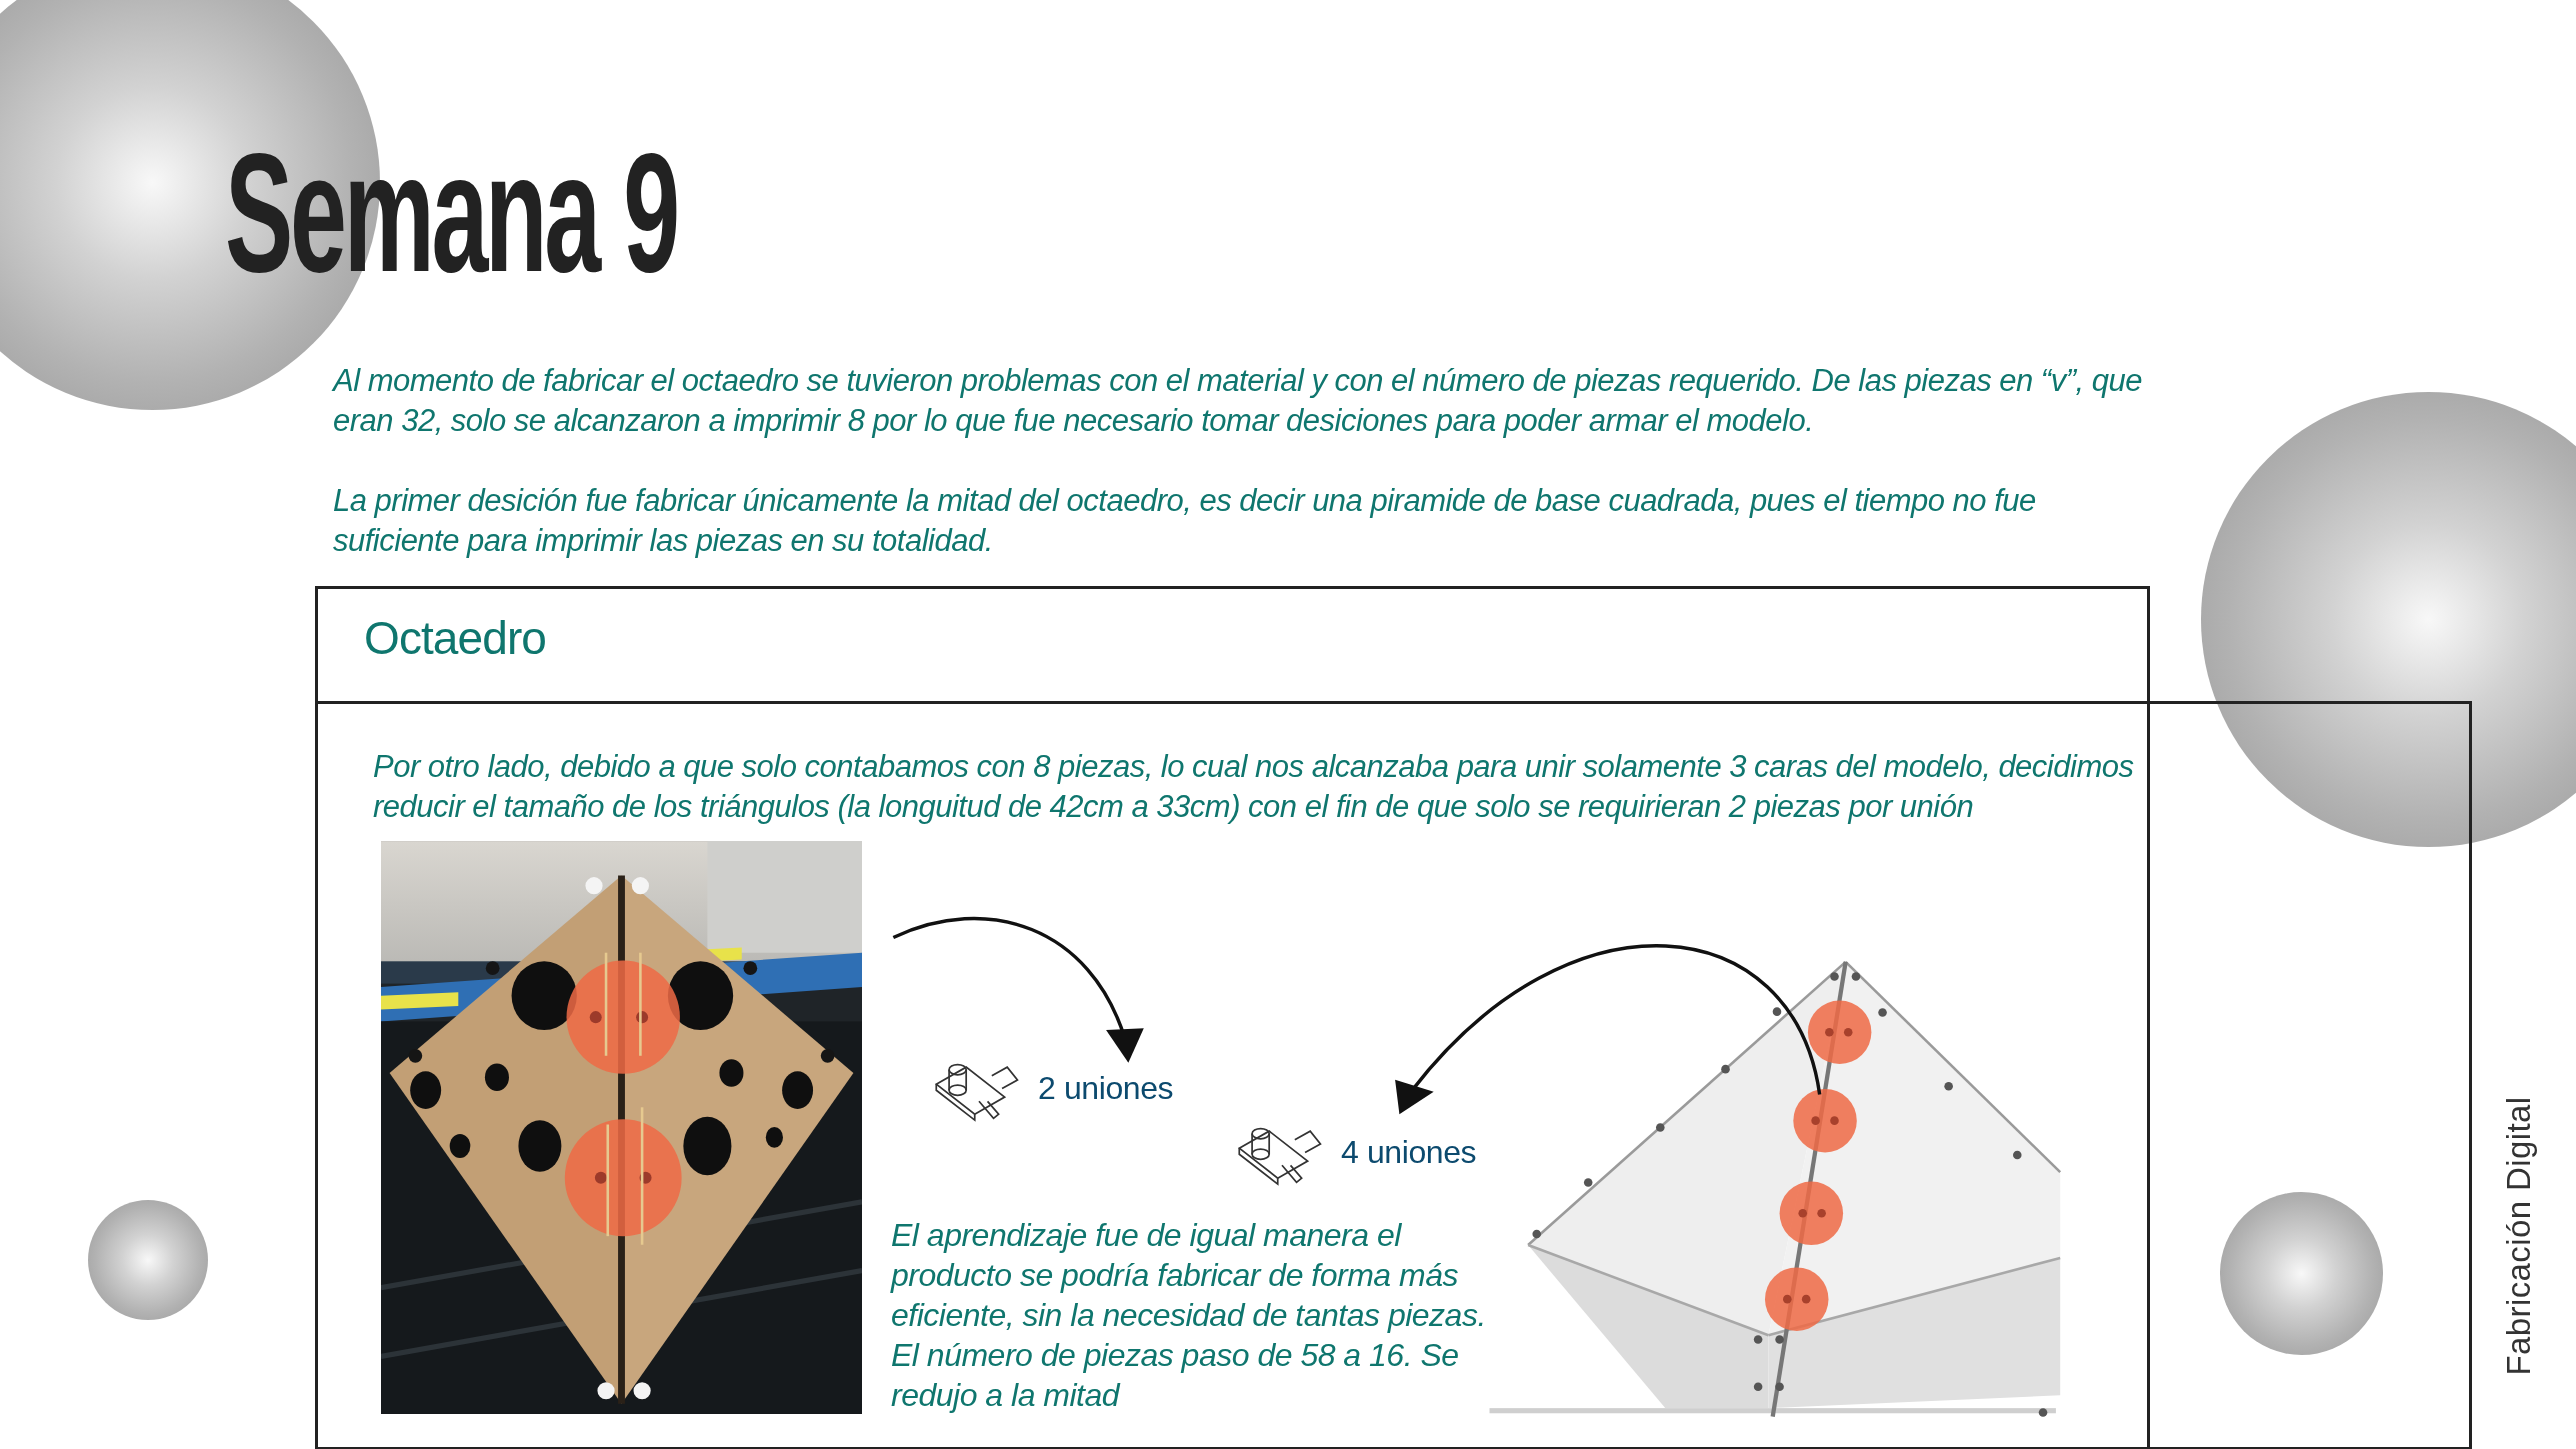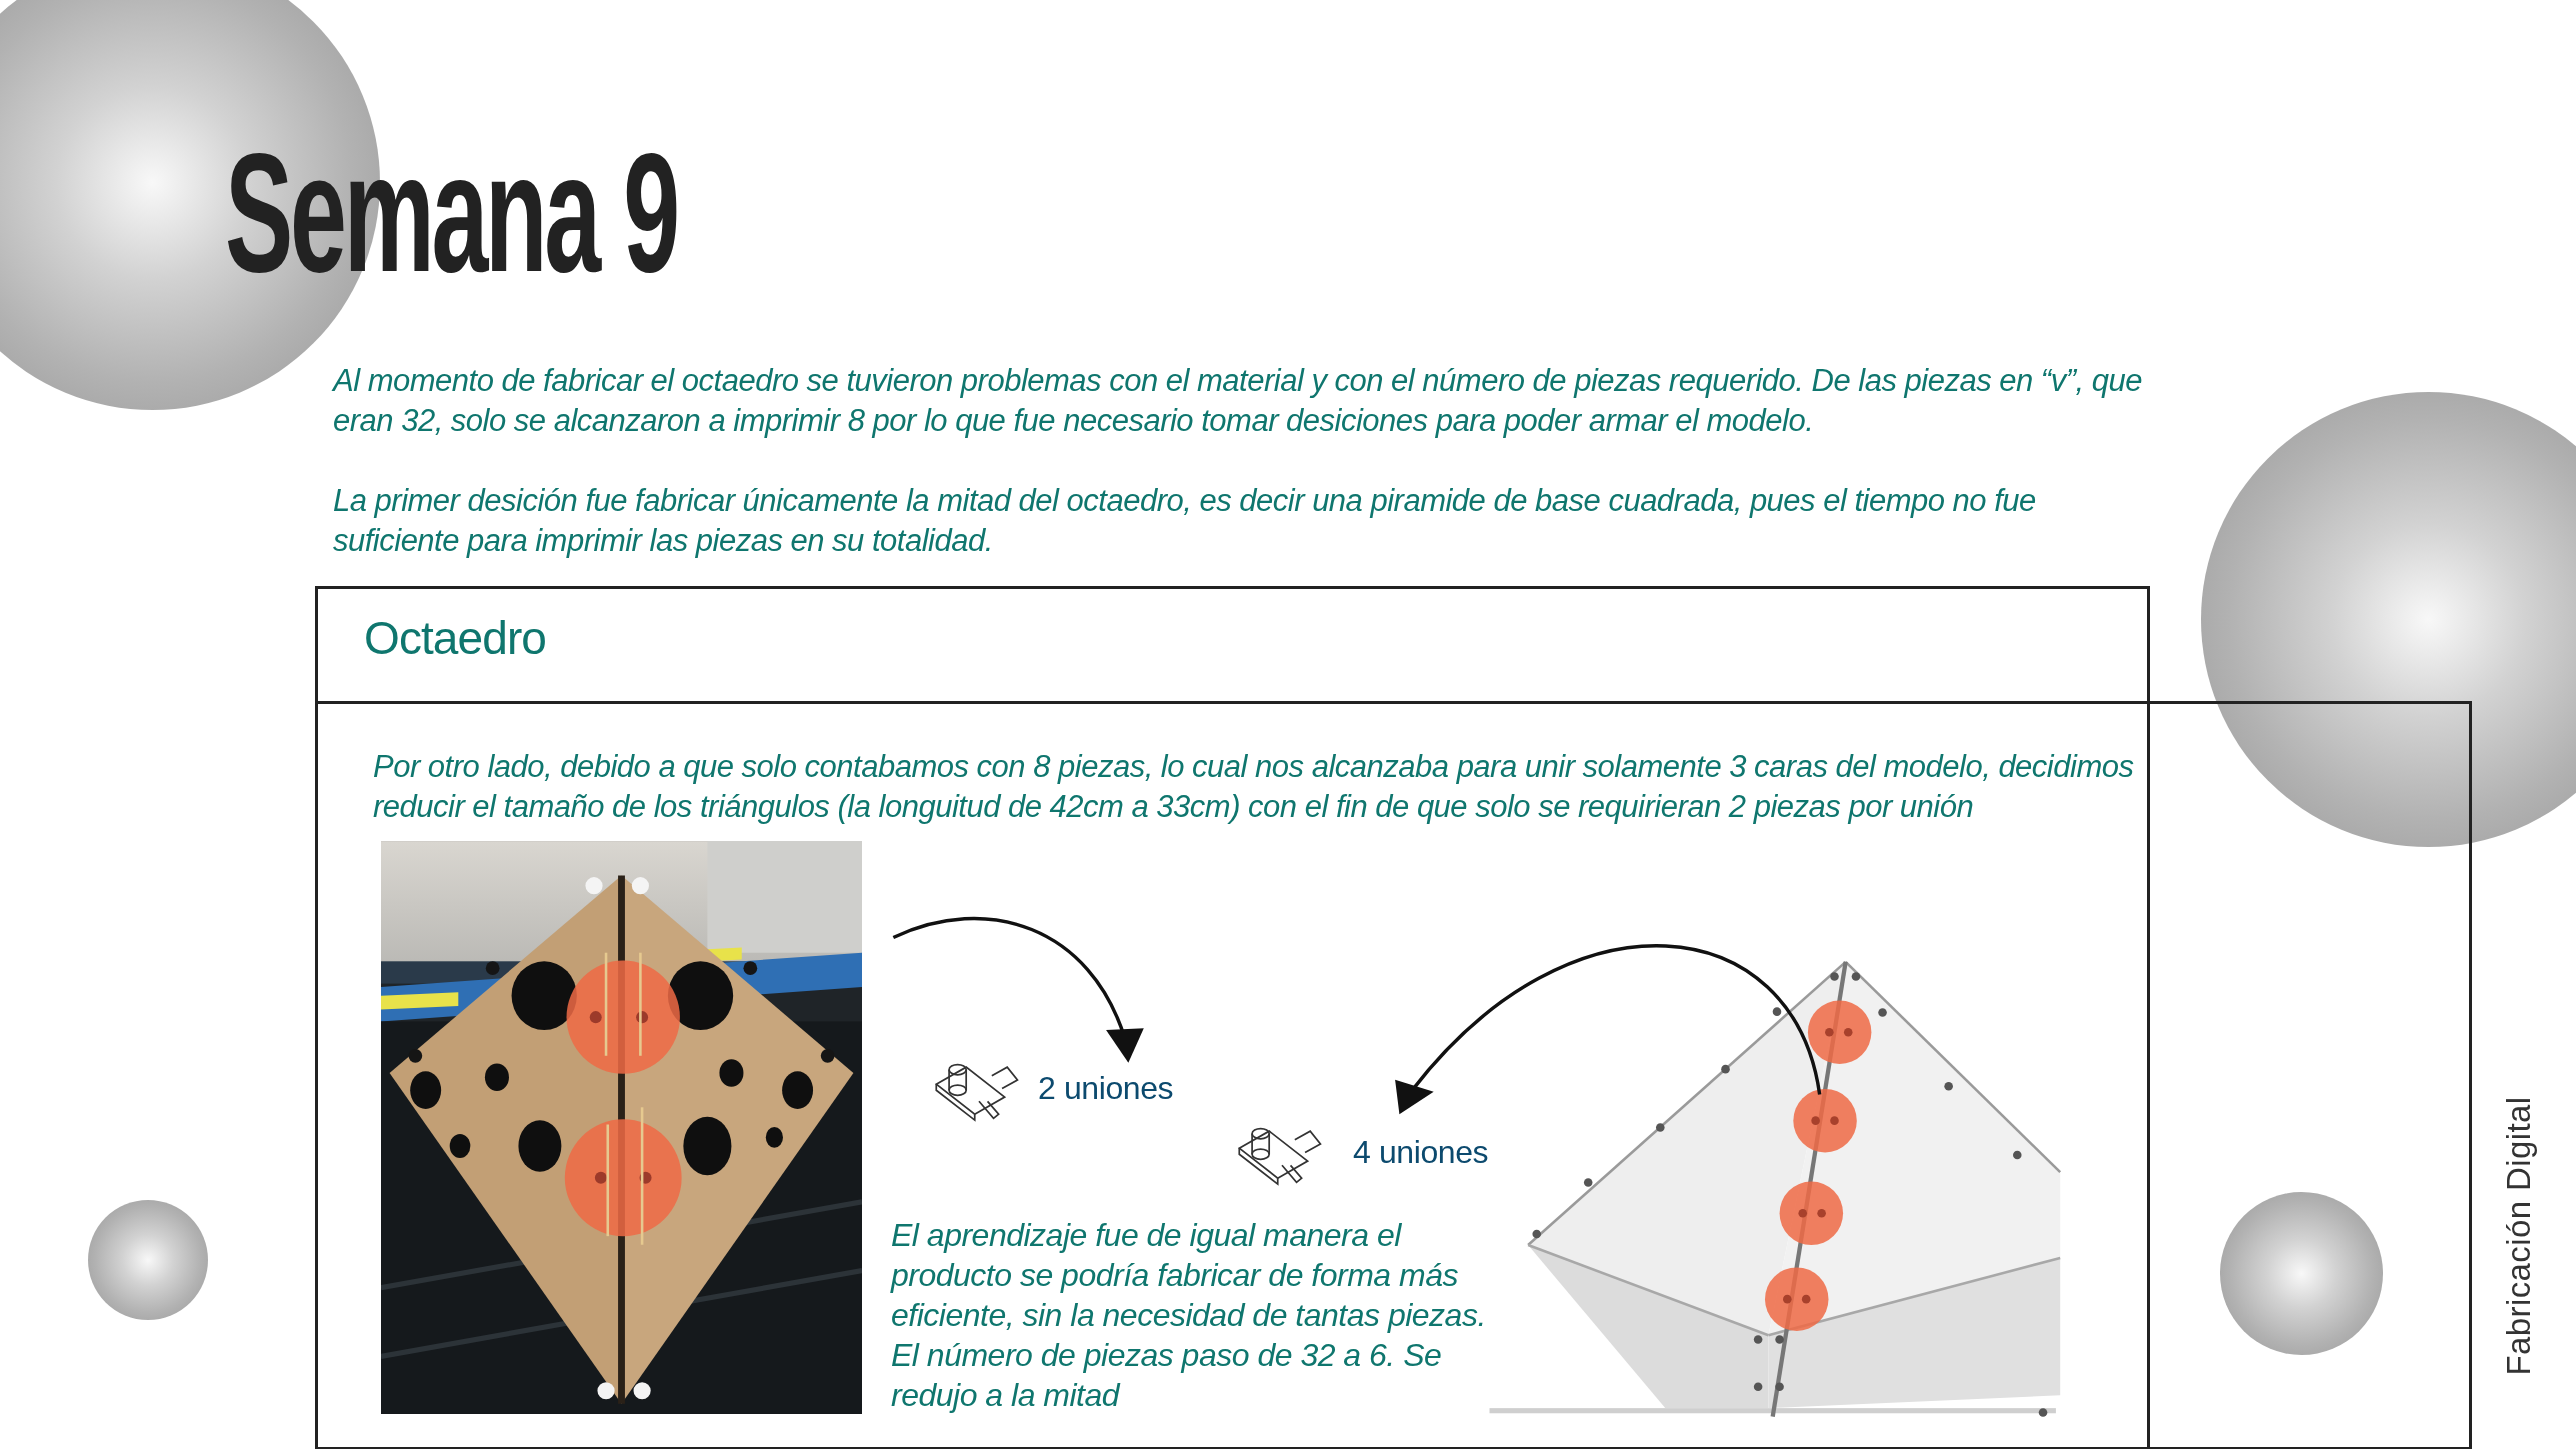--- a/index.html
+++ b/index.html
@@ -105,21 +105,21 @@
       height: 223px;
       z-index: 4;
     }
     .joint {
       position: absolute;
       z-index: 4;
       display: flex;
       align-items: center;
     }
     #joint-2 { left: 932px; top: 1054px; }
-    #joint-4 { left: 1235px; top: 1118px; gap: 12px; }
+    #joint-4 { left: 1235px; top: 1118px; }
     .joint-label {
       font-size: 32px;
       color: #0c4a6e;
       margin-left: 12px;
       letter-spacing: -0.4px;
     }
     #learning-p {
       left: 891px;
       top: 1215px;
       width: 618px;
@@ -250,21 +250,21 @@
       <path d="M70 25 L88 15 L100 30 L82 40"></path>
       <path d="M55 55 L72 75 L78 70 L65 55"></path>
       <ellipse cx="30" cy="18" rx="10" ry="6"></ellipse>
       <path d="M20 18 L20 42 M40 18 L40 42"></path>
       <ellipse cx="30" cy="42" rx="10" ry="6"></ellipse>
     </g>
   </svg>
   <span class="joint-label">4 uniones</span>
 </div>
 
-<p class="para" id="learning-p">El aprendizaje fue de igual manera el producto se podría fabricar de forma más eficiente, sin la necesidad de tantas piezas. El número de piezas paso de 32 a 6. Se redujo a la mitad</p>
+<p class="para" id="learning-p">El aprendizaje fue de igual manera el producto se podría fabricar de forma más eficiente, sin la necesidad de tantas piezas. El número de piezas paso de 58 a 16. Se redujo a la mitad</p>
 
 <div class="render">
   <svg width="584" height="472" viewBox="0 0 680 550" xmlns="http://www.w3.org/2000/svg">
     <rect x="5" y="535" width="660" height="6" fill="#cfcfcf"></rect>
     <polygon points="50,345 210,535 330,535 330,450" fill="#dcdcdc"></polygon>
     <polygon points="330,450 670,360 670,520 330,535" fill="#e0e0e0"></polygon>
     <polygon points="420,15 50,345 330,450" fill="#eeeeee"></polygon>
     <polygon points="420,15 670,260 670,360 330,450" fill="#f1f1f1"></polygon>
     <line x1="420" y1="15" x2="50" y2="345" stroke="#9a9a9a" stroke-width="3"></line>
     <line x1="420" y1="15" x2="670" y2="260" stroke="#9a9a9a" stroke-width="3"></line>

